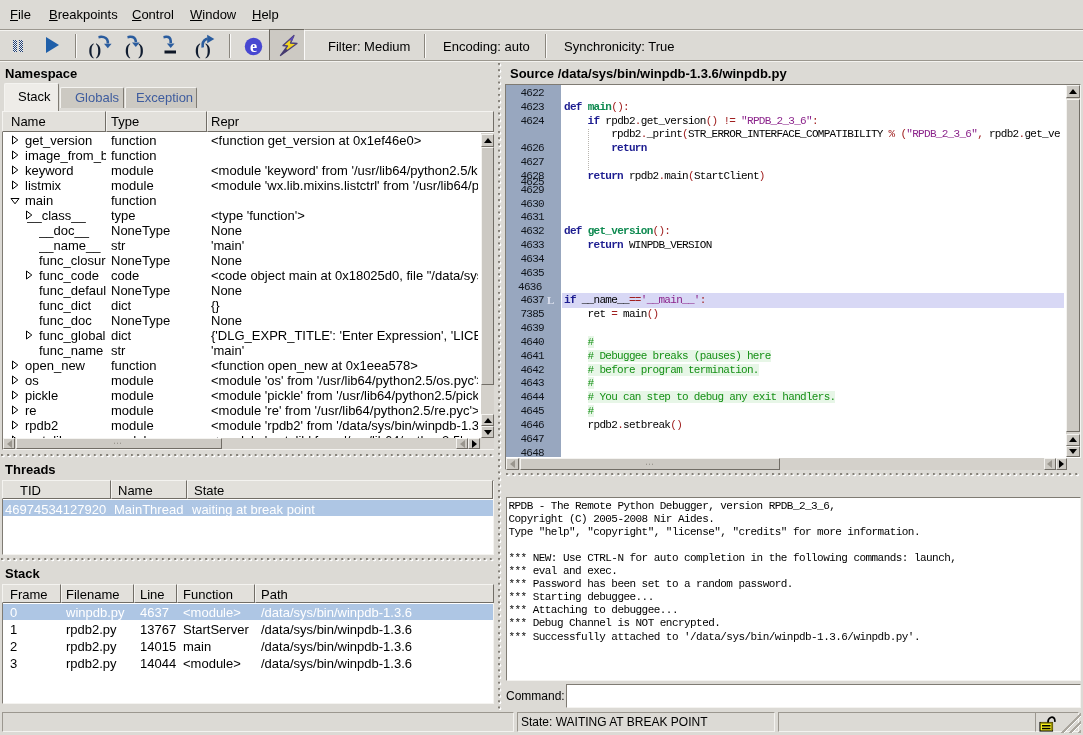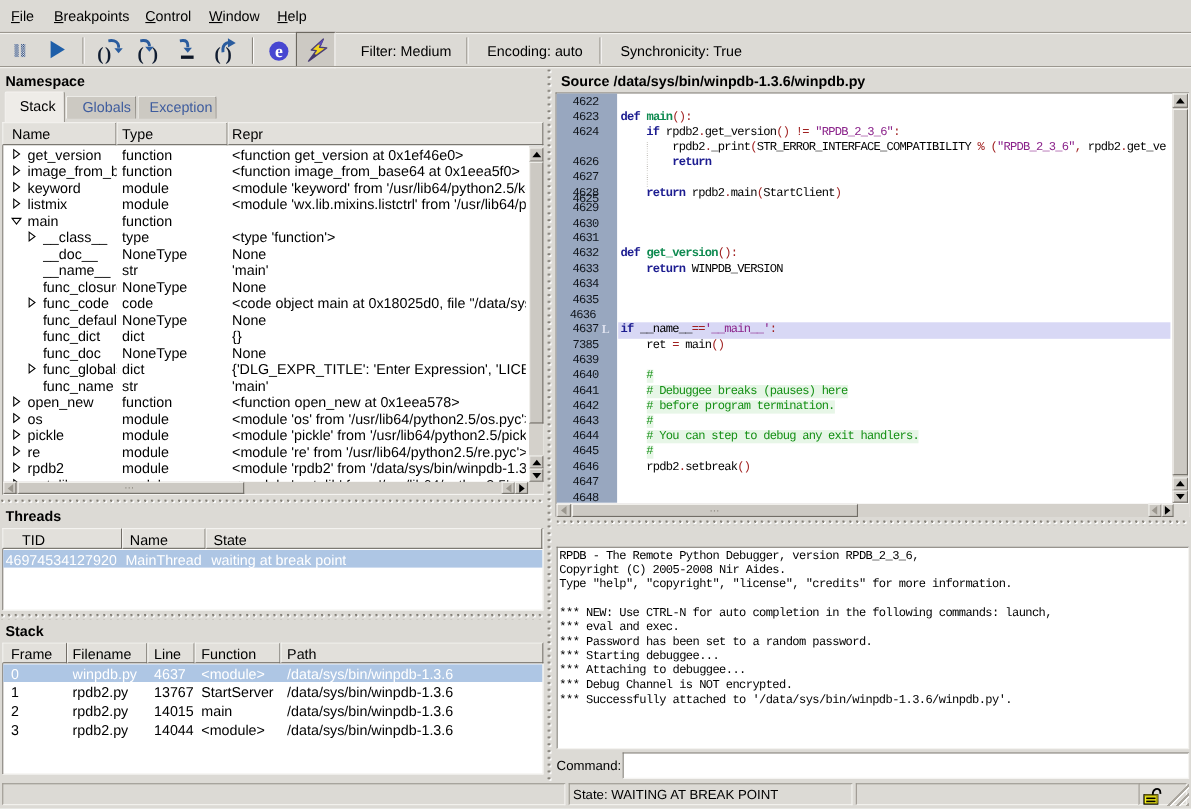--- a/index.html
+++ b/index.html
@@ -108,42 +108,41 @@
       <path d="M1.5 1 L6.8 5 L1.5 9 Z" fill="#fff" stroke="#000" stroke-width="1"></path>
     </svg>
 <div class="a nw" style="left:25px;top:134px;width:81px;height:16px;line-height:14px;">get_version</div>
 <div class="a nw" style="left:111px;top:134px;width:94px;height:16px;line-height:14px;">function</div>
 <div class="a nw" style="left:211px;top:134px;width:267px;height:16px;line-height:14px;">&lt;function get_version at 0x1ef46e0&gt;</div>
 <svg class="a" style="left:11px;top:150px" width="8" height="10" viewBox="0 0 8 10">
       <path d="M1.5 1 L6.8 5 L1.5 9 Z" fill="#fff" stroke="#000" stroke-width="1"></path>
     </svg>
 <div class="a nw" style="left:25px;top:149px;width:81px;height:16px;line-height:14px;">image_from_base64</div>
 <div class="a nw" style="left:111px;top:149px;width:94px;height:16px;line-height:14px;">function</div>
-<div class="a nw" style="left:211px;top:149px;width:267px;height:16px;line-height:14px;">&lt;function image_from_base64 at 0x1eea5f0&gt;</div>
 <svg class="a" style="left:11px;top:165px" width="8" height="10" viewBox="0 0 8 10">
       <path d="M1.5 1 L6.8 5 L1.5 9 Z" fill="#fff" stroke="#000" stroke-width="1"></path>
     </svg>
 <div class="a nw" style="left:25px;top:164px;width:81px;height:16px;line-height:14px;">keyword</div>
 <div class="a nw" style="left:111px;top:164px;width:94px;height:16px;line-height:14px;">module</div>
 <div class="a nw" style="left:211px;top:164px;width:267px;height:16px;line-height:14px;">&lt;module 'keyword' from '/usr/lib64/python2.5/keyword.pyc'&gt;</div>
 <svg class="a" style="left:11px;top:180px" width="8" height="10" viewBox="0 0 8 10">
       <path d="M1.5 1 L6.8 5 L1.5 9 Z" fill="#fff" stroke="#000" stroke-width="1"></path>
     </svg>
 <div class="a nw" style="left:25px;top:179px;width:81px;height:16px;line-height:14px;">listmix</div>
 <div class="a nw" style="left:111px;top:179px;width:94px;height:16px;line-height:14px;">module</div>
 <div class="a nw" style="left:211px;top:179px;width:267px;height:16px;line-height:14px;">&lt;module 'wx.lib.mixins.listctrl' from '/usr/lib64/python2.5/site-packages'</div>
 <svg class="a" style="left:10px;top:197px" width="10" height="8" viewBox="0 0 10 8">
       <path d="M1 1.5 L9 1.5 L5 6.8 Z" fill="#fff" stroke="#000" stroke-width="1"></path>
     </svg>
 <div class="a nw" style="left:25px;top:194px;width:81px;height:16px;line-height:14px;">main</div>
 <div class="a nw" style="left:111px;top:194px;width:94px;height:16px;line-height:14px;">function</div>
 <svg class="a" style="left:25px;top:210px" width="8" height="10" viewBox="0 0 8 10">
       <path d="M1.5 1 L6.8 5 L1.5 9 Z" fill="#fff" stroke="#000" stroke-width="1"></path>
     </svg>
-<div class="a nw" style="left:39px;top:209px;width:67px;height:16px;line-height:14px;">__class__</div>
+<div class="a nw" style="left:23px;top:209px;width:67px;height:16px;line-height:14px;text-align:center;">__class__</div>
 <div class="a nw" style="left:111px;top:209px;width:94px;height:16px;line-height:14px;">type</div>
 <div class="a nw" style="left:211px;top:209px;width:267px;height:16px;line-height:14px;">&lt;type 'function'&gt;</div>
 <div class="a nw" style="left:39px;top:224px;width:67px;height:16px;line-height:14px;">__doc__</div>
 <div class="a nw" style="left:111px;top:224px;width:94px;height:16px;line-height:14px;">NoneType</div>
 <div class="a nw" style="left:211px;top:224px;width:267px;height:16px;line-height:14px;">None</div>
 <div class="a nw" style="left:39px;top:239px;width:67px;height:16px;line-height:14px;">__name__</div>
 <div class="a nw" style="left:111px;top:239px;width:94px;height:16px;line-height:14px;">str</div>
 <div class="a nw" style="left:211px;top:239px;width:267px;height:16px;line-height:14px;">'main'</div>
 <div class="a nw" style="left:39px;top:254px;width:67px;height:16px;line-height:14px;">func_closure</div>
 <div class="a nw" style="left:111px;top:254px;width:94px;height:16px;line-height:14px;">NoneType</div>

